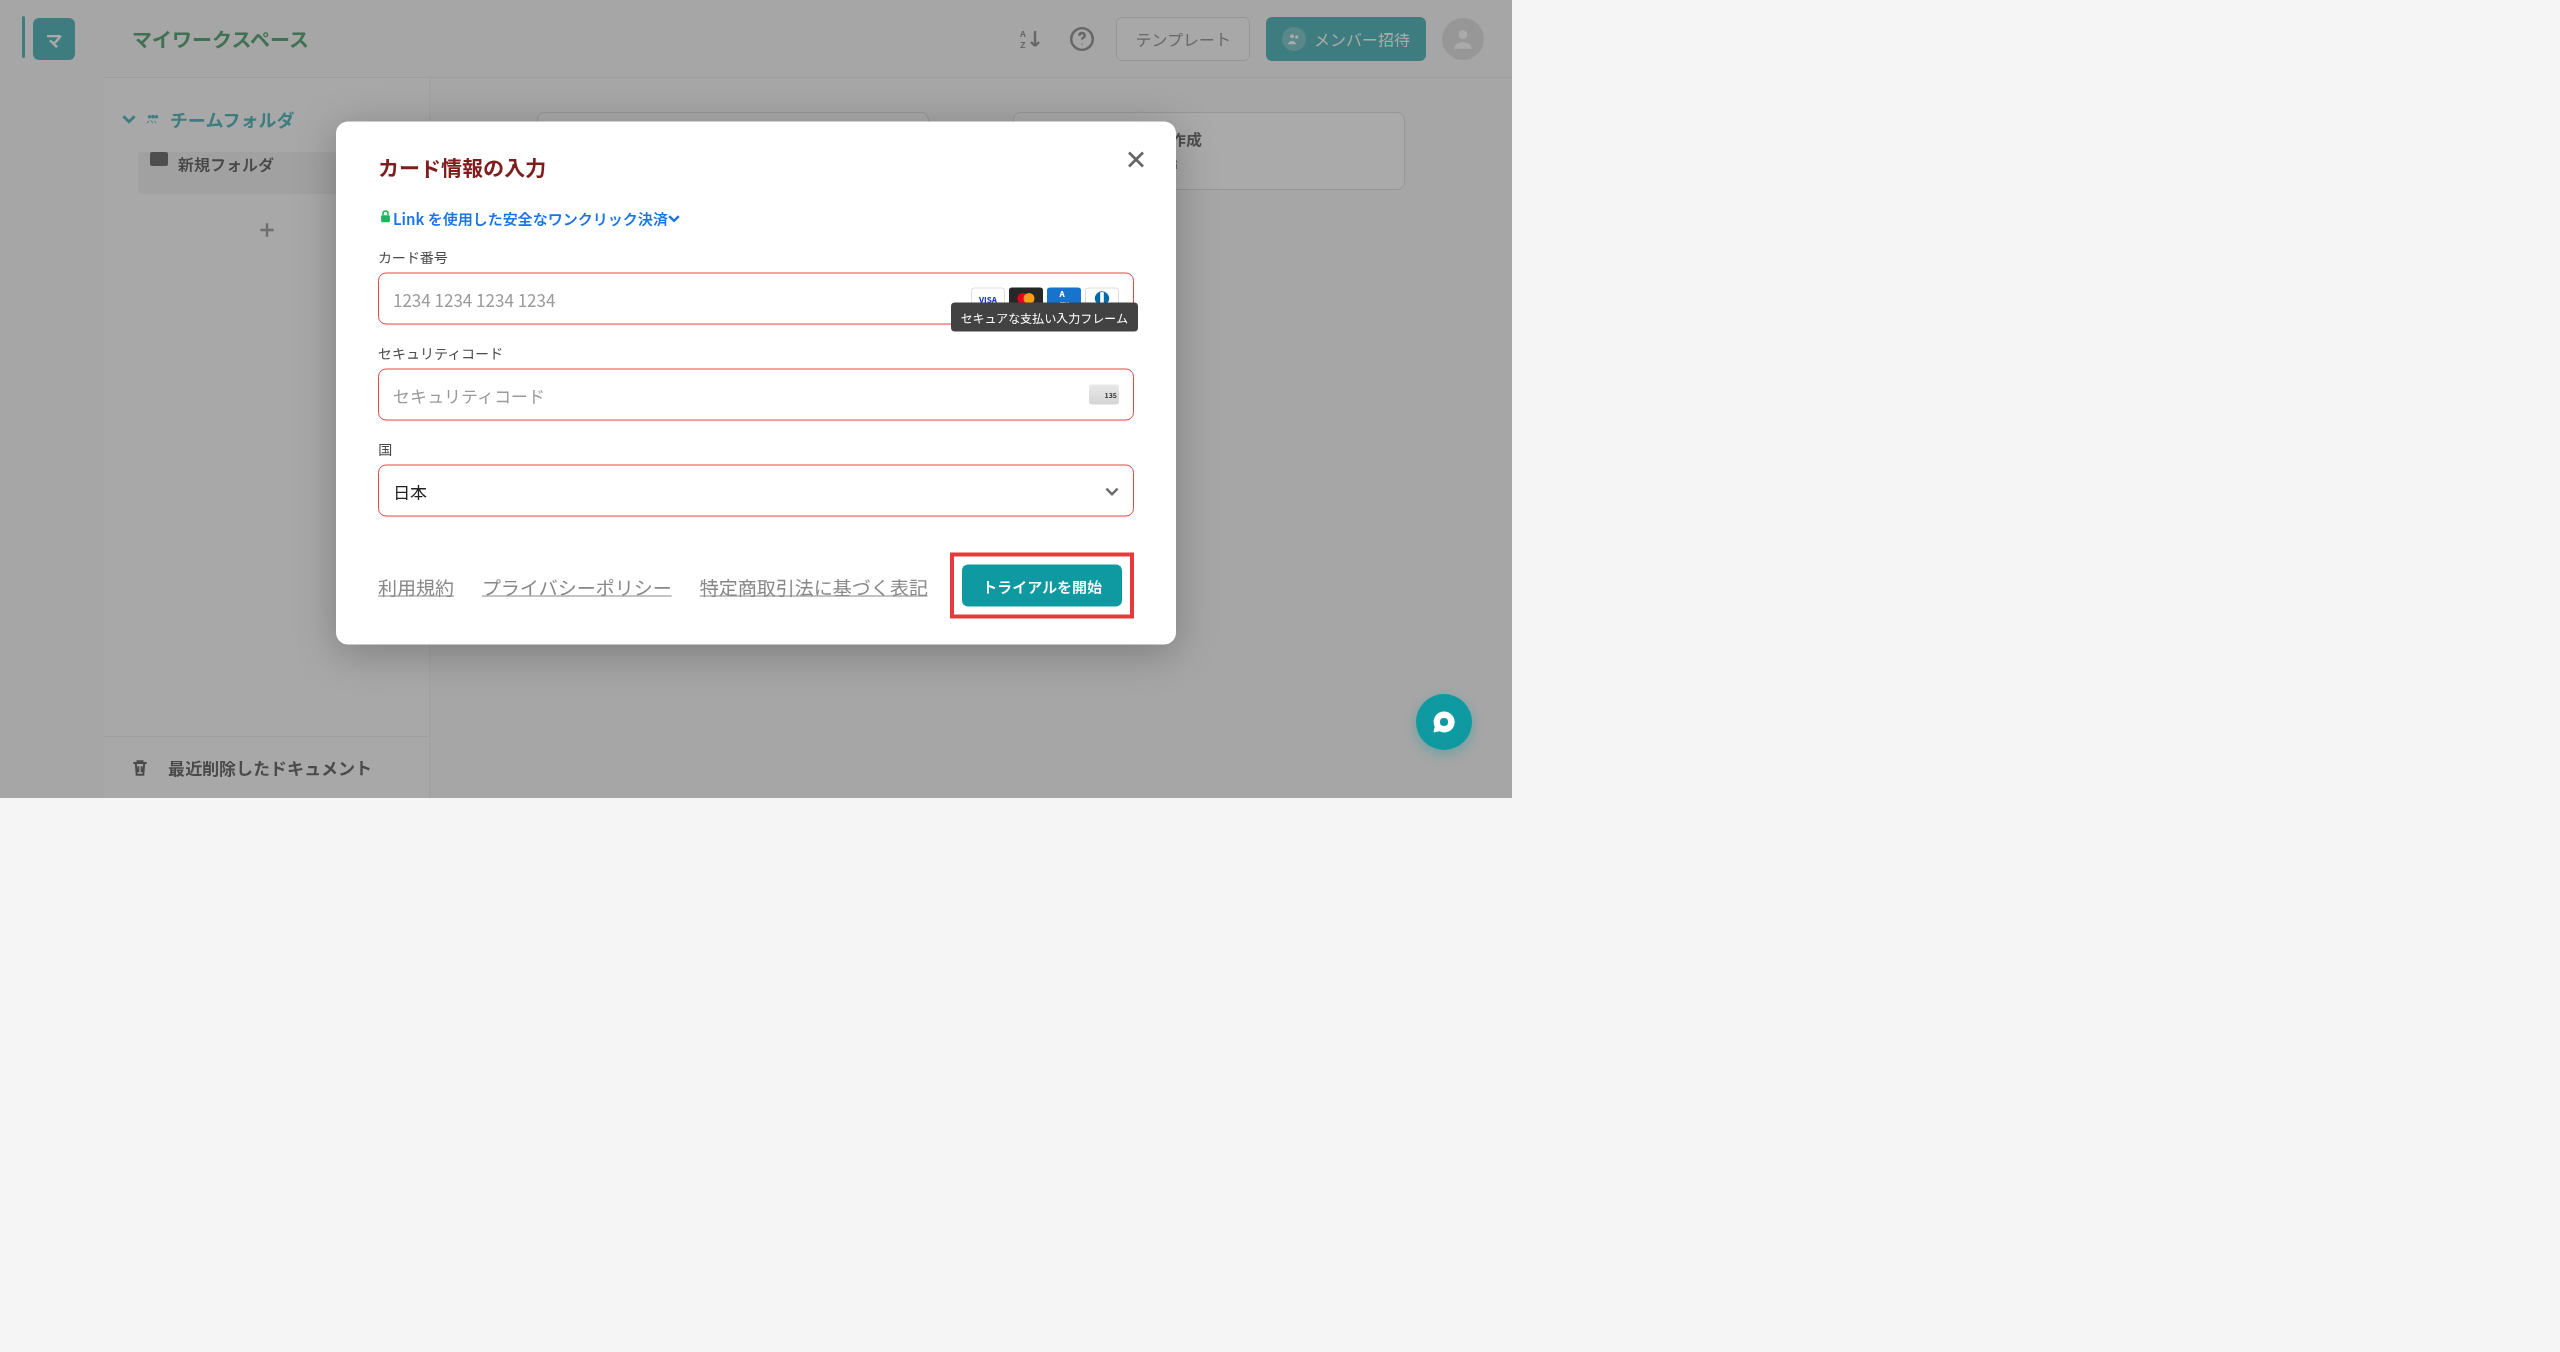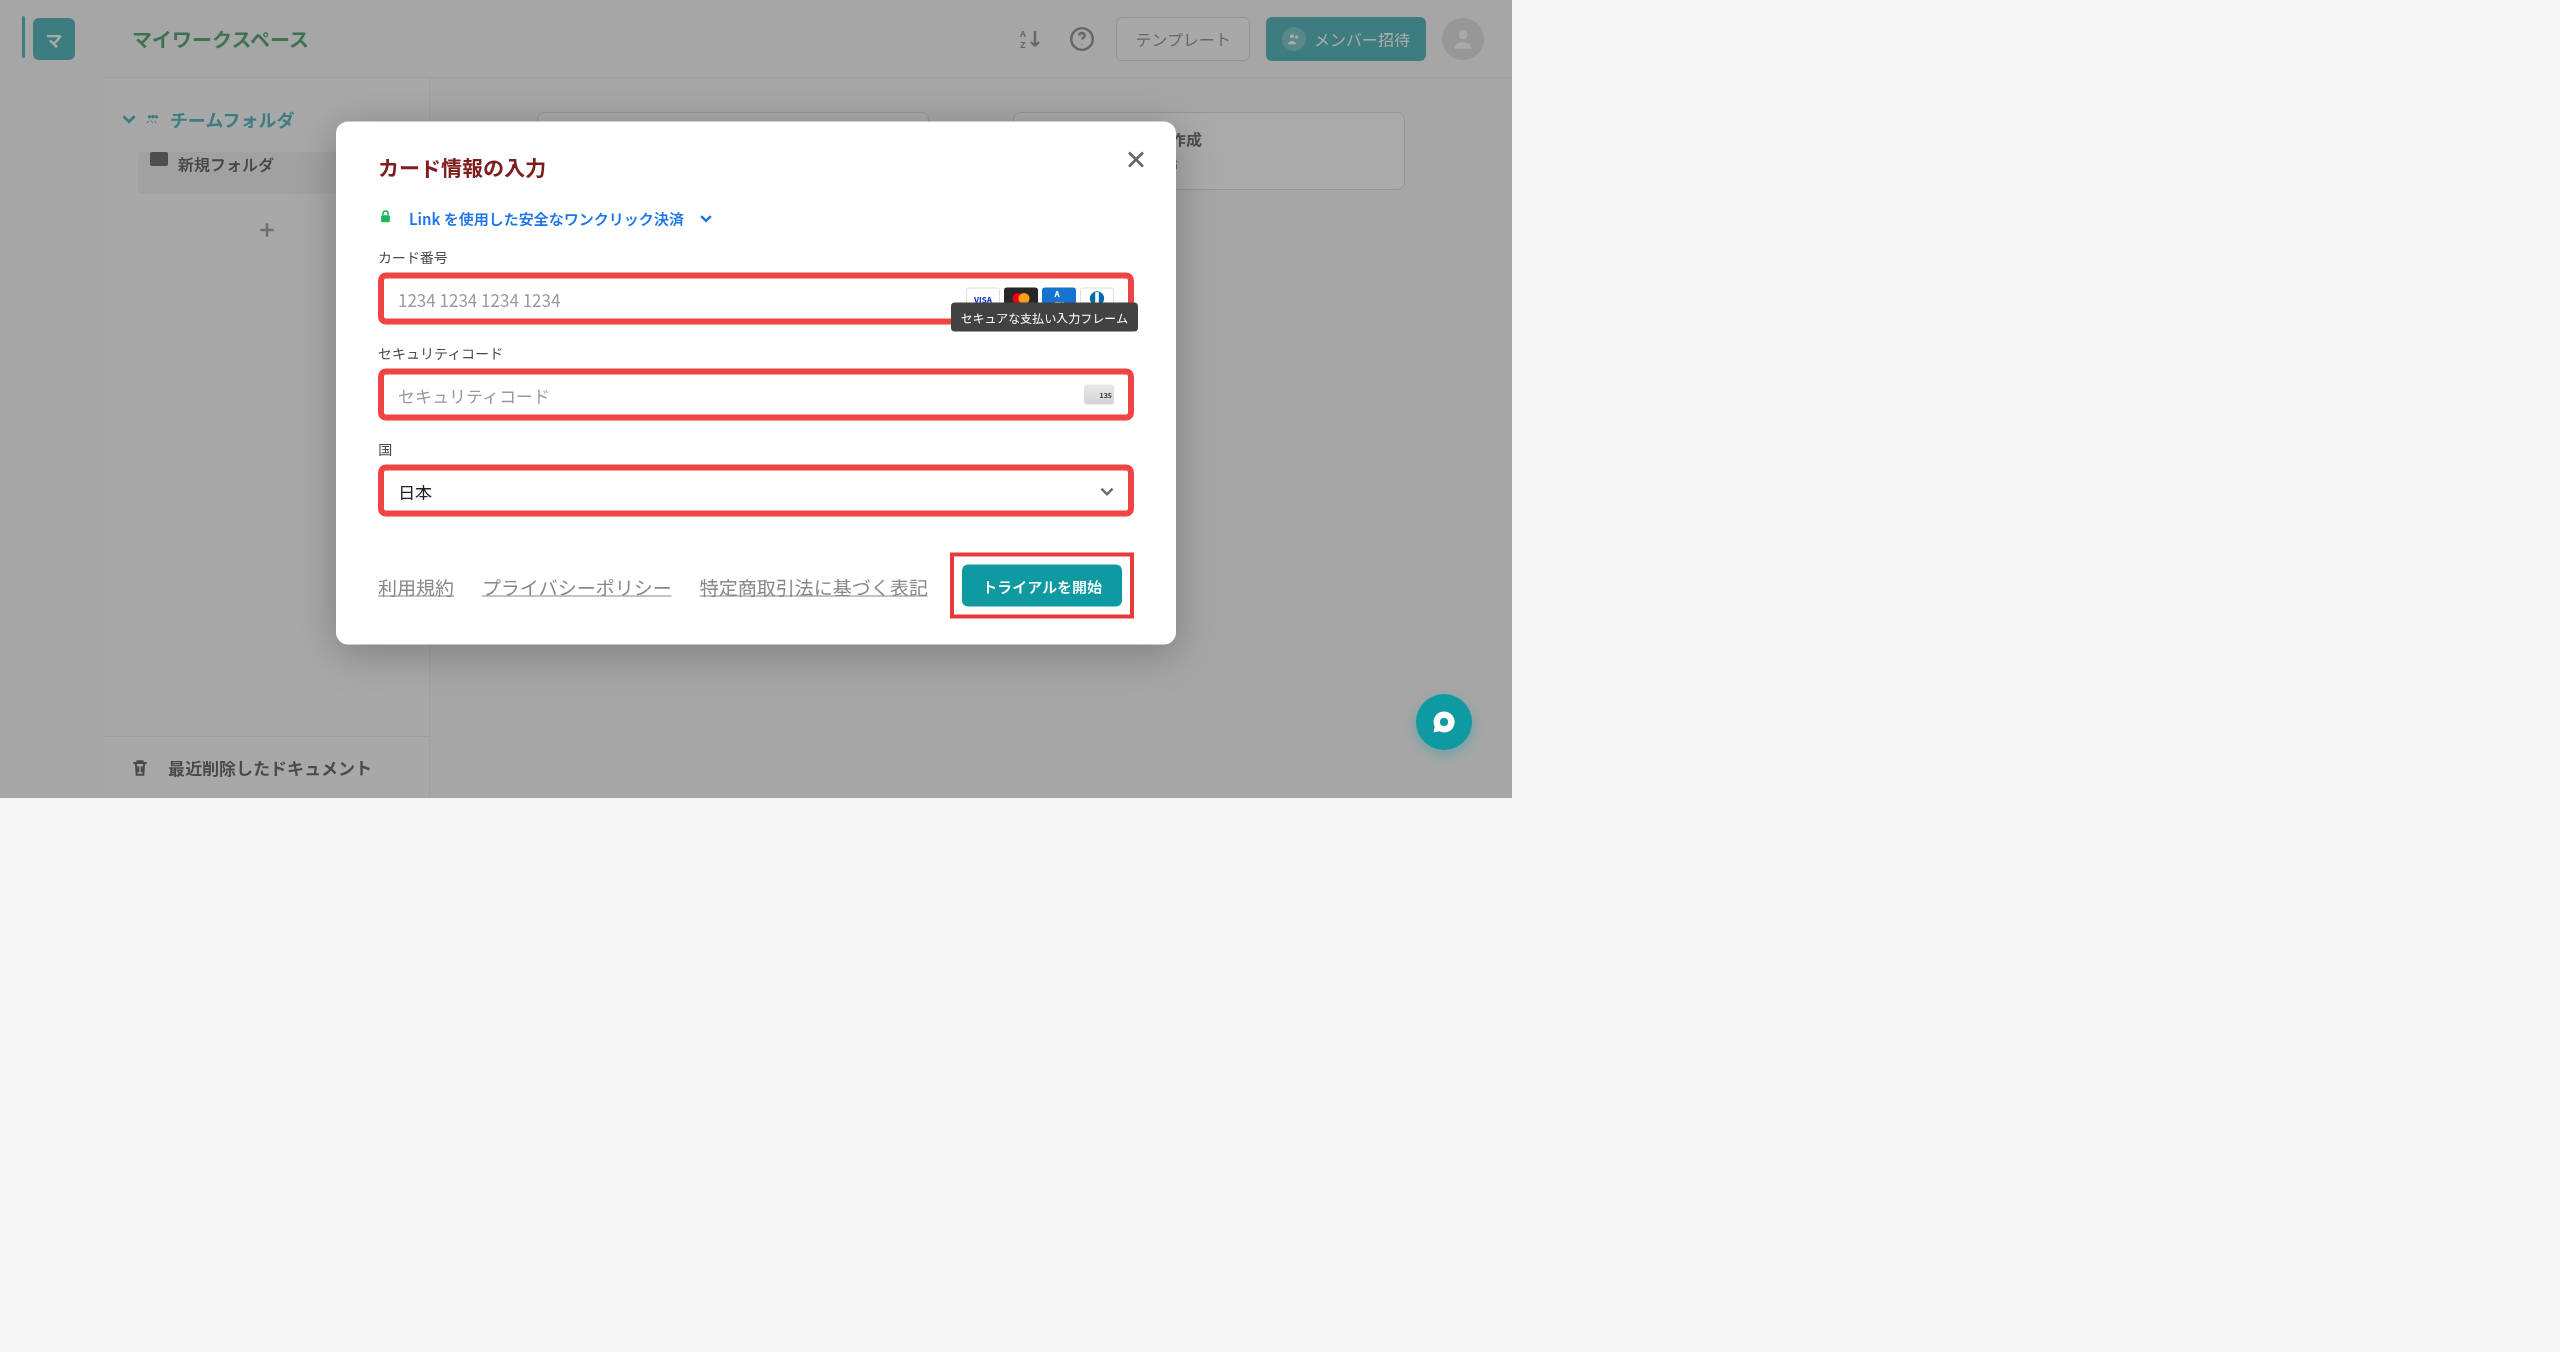--- a/index.html
+++ b/index.html
@@ -35,26 +35,26 @@
     .card .ic { width: 28px; height: 28px; color: #0f9aa1; flex: none; display: flex; align-items: center; justify-content: center; font-weight: 700; }
     .card .txt .t { font-weight: 700; font-size: 16px; color: #333; }
     .card .txt .s { font-size: 13px; color: #666; margin-top: 2px; }
 
     .dim { position: absolute; inset: 0; background: rgba(100,100,100,.55); z-index: 40; }
 
     .modal { position: absolute; left: 50%; top: 48%; transform: translate(-50%, -50%); width: 840px; background: #fff; border-radius: 12px; z-index: 50; padding: 30px 42px 26px 42px; box-shadow: 0 8px 40px rgba(0,0,0,.25); }
     .modal-title { font-size: 21px; font-weight: 700; color: #7f1d1d; }
     .modal-close { position: absolute; right: 28px; top: 26px; cursor: pointer; color: #666; }
 
-    .link-row { margin-top: 26px; display: flex; align-items: center; gap: 16px; color: #1a73e8; font-size: 15px; font-weight: 600; cursor: pointer; }
+    .link-row { margin-top: 26px; display: flex; align-items: center; gap: 0; color: #1a73e8; font-size: 15px; font-weight: 600; cursor: pointer; }
     .link-row .lock { color: #1db65c; }
 
     .lbl { font-size: 14px; color: #4a4a4a; margin-bottom: 6px; }
 
-    .field { height: 52px; border: 6px solid #ef4444; border-radius: 8px; display: flex; align-items: center; padding: 0 14px; font-size: 17px; color: #222; background: #fff; box-shadow: 0 1px 1px rgba(0,0,0,.04); }
+    .field { height: 52px; border: 1px solid #ef4444; border-radius: 8px; display: flex; align-items: center; padding: 0 14px; font-size: 17px; color: #222; background: #fff; box-shadow: 0 1px 1px rgba(0,0,0,.04); }
     .field input { border: none; outline: none; font-size: 17px; color: #222; flex: 1; background: transparent; }
     .field input::placeholder { color: #9a9a9a; }
     .card-logos { display: flex; gap: 4px; }
     .clogo { width: 34px; height: 22px; border-radius: 3px; display: flex; align-items: center; justify-content: center; font-size: 8px; font-weight: 800; }
 
     .group-cn { margin-top: 18px; }
     .row-2 { margin-top: 18px; display: flex; gap: 14px; }
     .row-2 > div { flex: 1; position: relative; }
 
     .tooltip { position: absolute; right: -4px; top: -40px; background: #424242; color: #fff; font-size: 12px; padding: 6px 10px; border-radius: 4px; white-space: nowrap; }

